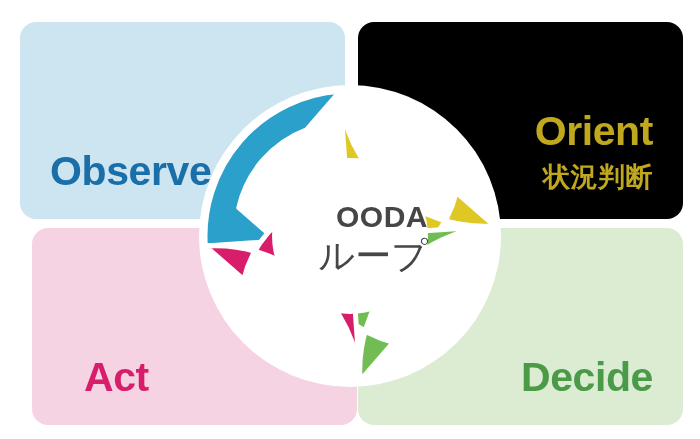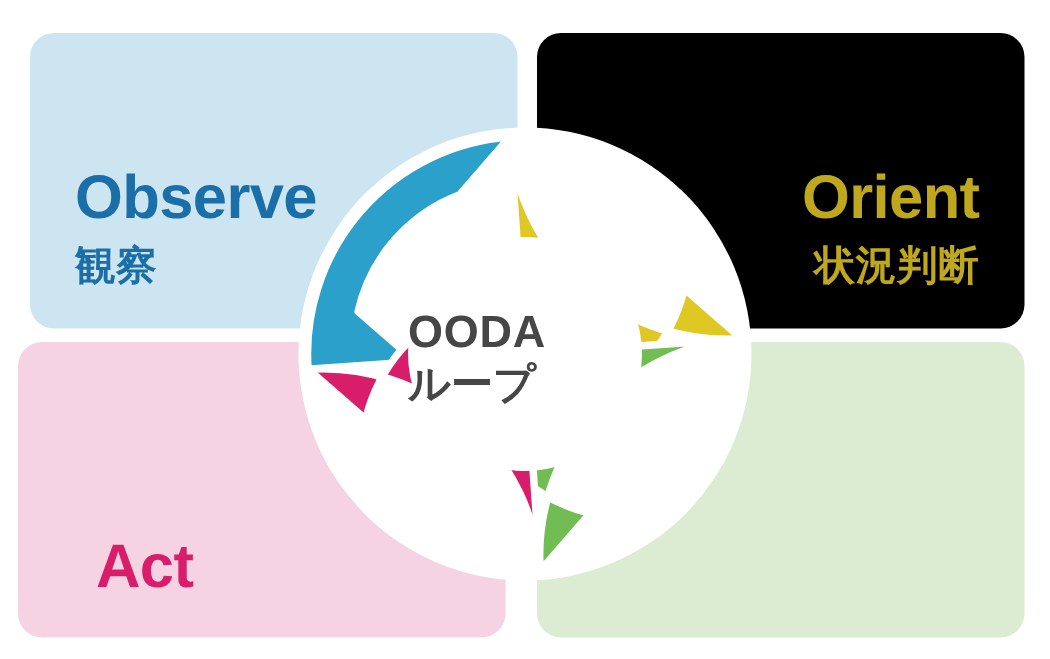--- a/index.html
+++ b/index.html
@@ -26,21 +26,21 @@
     height: 197px;
     border-radius: 16px;
     padding: 26px 30px;
     display: flex;
     flex-direction: column;
     justify-content: flex-end;
   }
 
   .panel.tl { left: 20px;  top: 22px;  align-items: flex-start; }
   .panel.tr { left: 358px; top: 22px;  align-items: flex-end;   }
-  .panel.bl { left: 12px;  top: 228px; align-items: flex-start; gap: 44px; }
+  .panel.bl { left: 32px;  top: 228px; align-items: flex-start; gap: 44px; }
   .panel.br { left: 358px; top: 228px; align-items: flex-end;   }
 
   .panel .en {
     font-size: 41px;
     font-weight: bold;
     line-height: 1.06;
     letter-spacing: -0.4px;
     white-space: nowrap;
   }
 
@@ -81,62 +81,62 @@
 
   
   #center-label {
     position: absolute;
     left: 272px;
     top: 168px;
     width: 156px;
     height: 140px;
     display: flex;
     flex-direction: column;
-    align-items: flex-start;
+    align-items: flex-end;
     justify-content: center;
     pointer-events: none;
   }
 
   #center-label .c-main {
     font-size: 30px;
     font-weight: bold;
     color: #464646;
     letter-spacing: 0.5px;
     line-height: 1.12;
   }
 
   #center-label .c-sub {
-    font-size: 28px;
-    font-weight: bold;
+    font-size: 36px;
+    font-weight: normal;
     color: #464646;
     letter-spacing: 0px;
     line-height: 1.12;
     margin-top: 2px;
   }
 </style>
 </head>
 <body>
 
 <div id="diagram">
 
   <div class="panel tl" style="background:#cde5f0;">
     <div class="en" style="color:#1b6fa8;">Observe</div>
-    <div class="jp" style="color:#1b6fa8;">観察</div>
   </div>
 
   <div class="panel tr" style="background:#000000;">
     <div class="en" style="color:#bfa81e;">Orient</div>
     <div class="jp" style="color:#bfa81e;">状況判断</div>
   </div>
 
   <div class="panel bl" style="background:#f6d3e2;">
     <div class="en" style="color:#d81e6a;">Act</div>
   </div>
 
   <div class="panel br" style="background:#dbecd3;">
+    <div class="en" style="color:#4a9a48;">Decide</div>
   </div>
 
   <div id="ring">
     <svg viewBox="0 0 304 304" xmlns="http://www.w3.org/2000/svg">
 
       <circle cx="152" cy="152" r="151" fill="#ffffff"></circle>
 
       <g stroke="#ffffff" stroke-width="5" stroke-linejoin="round">
 
         <path fill="#2ba0cb" d="M 152 7

